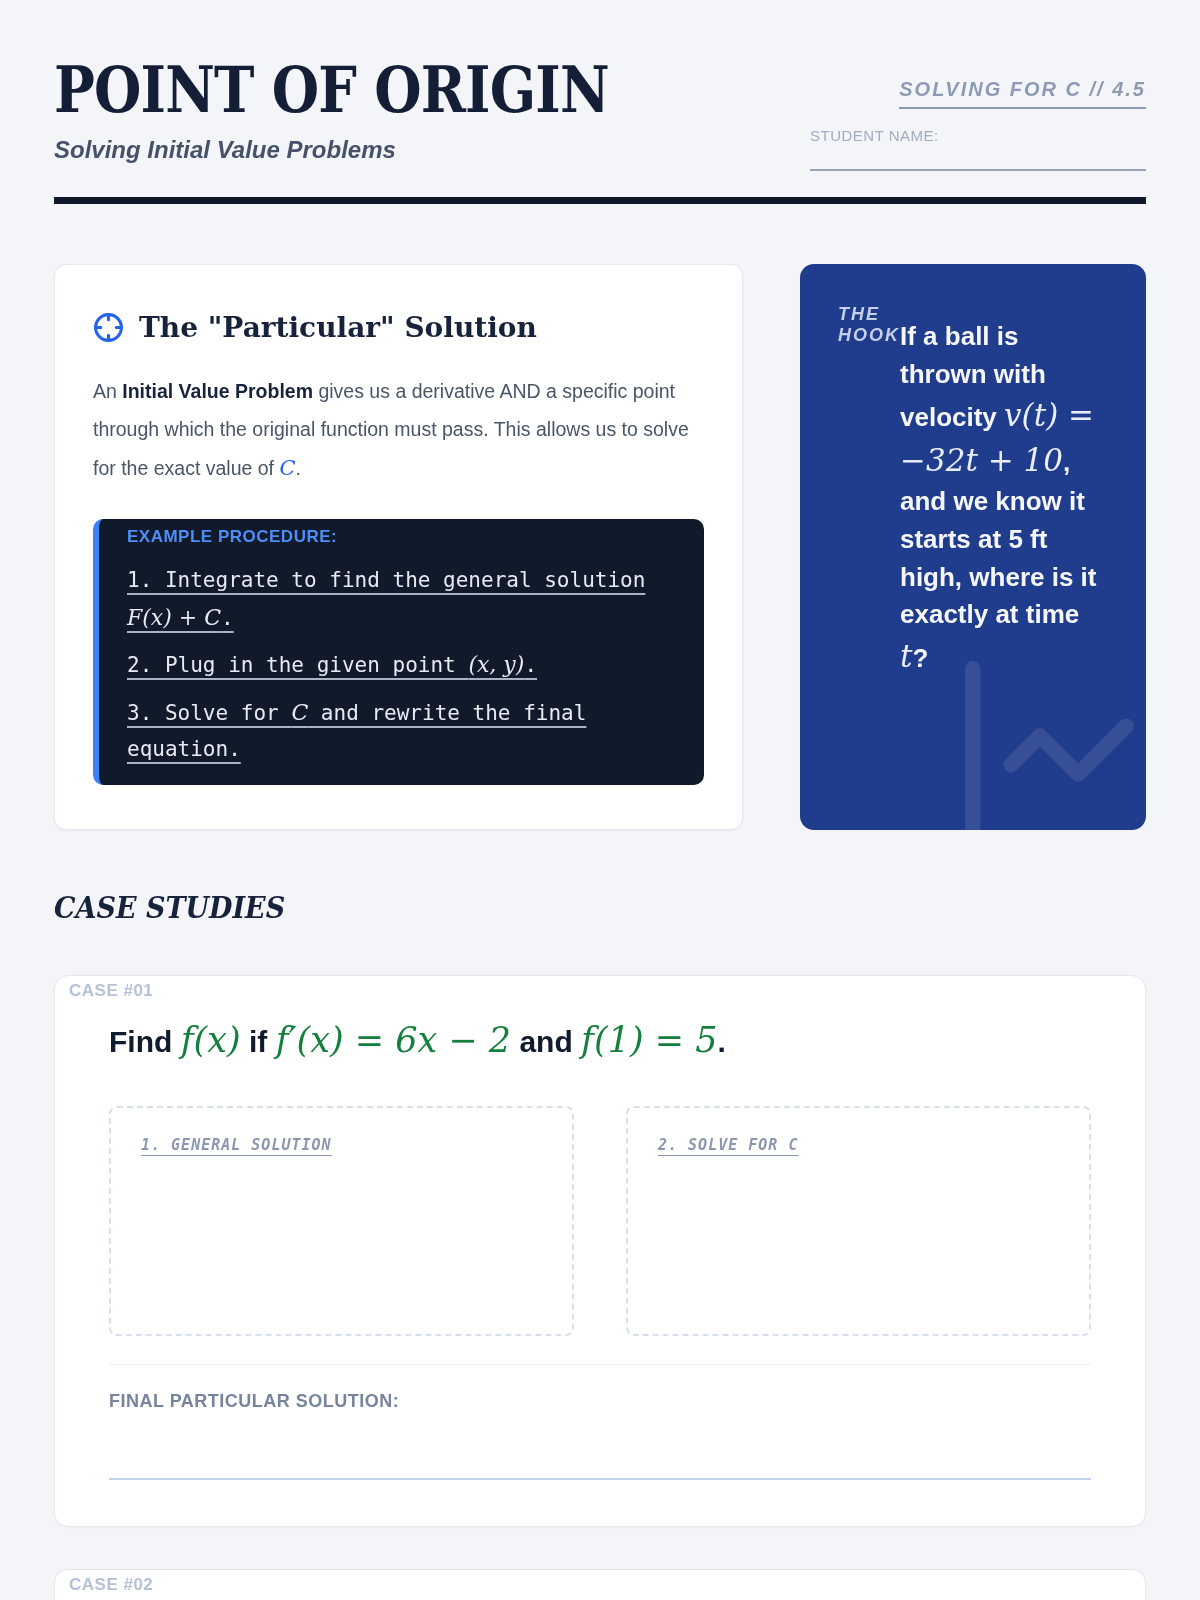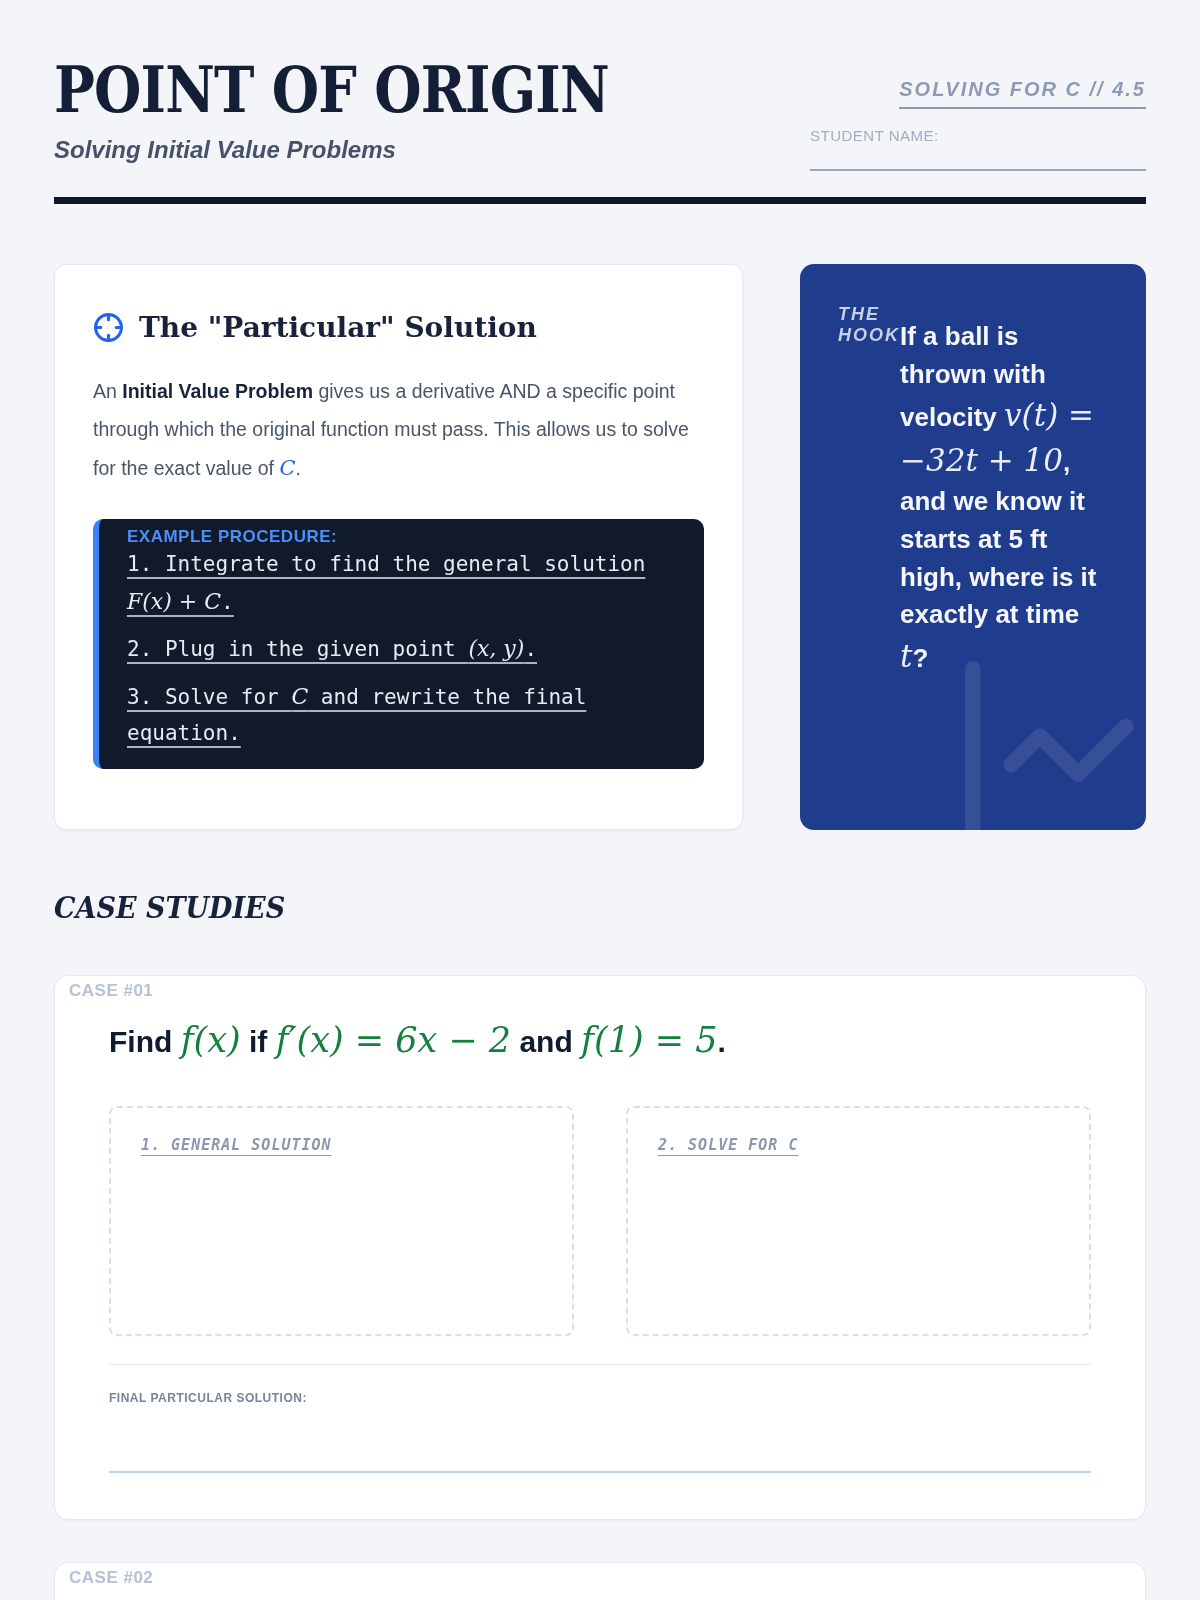--- a/index.html
+++ b/index.html
@@ -29,21 +29,21 @@
   .intro-title { font-family:"DejaVu Serif", serif; font-weight:700; font-size:28px; color:#17223b; }
   .crosshair { width:31px; height:31px; flex:0 0 auto; }
   .intro-par { margin-top:28px; font-size:19.5px; line-height:1.95; color:#4a5568; }
   .intro-par b { color:#17223b;text-align:right; }
   .math { font-family:"DejaVu Serif", serif; font-style:italic; }
   .intro-par .math { color:#2563eb; font-size:21px; }
 
   .proc-box { margin-top:30px; background:#111a2b; border-left:6px solid #3b82f6;
     border-radius:10px; padding:8px 28px; }
   .proc-label { color:#4d8ef8; font-weight:700; font-size:17px; letter-spacing:0.5px; }
-  .proc-steps { }
+  .proc-steps { margin-top:16px; }
   .proc-step { font-family:"DejaVu Sans Mono", monospace; font-size:21px; line-height:1.7;
     color:#e7eaf1; text-decoration:underline; text-underline-offset:6px;
     text-decoration-thickness:1.5px; text-decoration-color:#aab3c5; margin-bottom:10px; }
   .proc-step .math { font-size:22px; }
 
   .hook-card { position:relative; background:#203c8c; border-radius:14px; overflow:hidden;
     padding:40px 38px; display:flex; flex-direction:row; justify-content:center; }
   .hook-label { font-style:italic; font-weight:700; font-size:18px; letter-spacing:2px;
     color:#c5d0e9; }
   .hook-text { margin-top:14px; font-weight:700; font-size:26px; line-height:1.45; color:#f5f7fc; }
@@ -62,21 +62,21 @@
   .problem { font-weight:700; font-size:30px; color:#111b30; margin-top:4px; }
   .problem .math { font-size:35px; font-weight:500; color:#15803d; }
 
   .work-grid { margin-top:46px; display:grid; grid-template-columns:1fr 1fr; gap:52px; }
   .work-box { height:230px; border:2px dashed #d8e0ec; border-radius:8px; padding:28px 30px; }
   .work-box-label { font-family:"DejaVu Sans Mono", monospace; font-style:italic; font-weight:700;
     font-size:15px; letter-spacing:1px; color:#8a97ae; text-decoration:underline;
     text-underline-offset:5px; }
 
   .case-divider { margin-top:28px; border-top:1px solid #e9edf4; }
-  .final-label { margin-top:26px; font-weight:700; font-size:12px; letter-spacing:0.5px; color:#76849e; }
+  .final-label { margin-top:26px; font-weight:700; font-size:18px; letter-spacing:0.5px; color:#76849e; }
   .answer-line { margin-top:66px; border-bottom:2px solid #c2d3ec; }
 
   .case-card.stub { margin-top:42px; height:150px; }
 </style>
 </head>
 <body>
 
 <div class="page">
 
   <div class="header">

